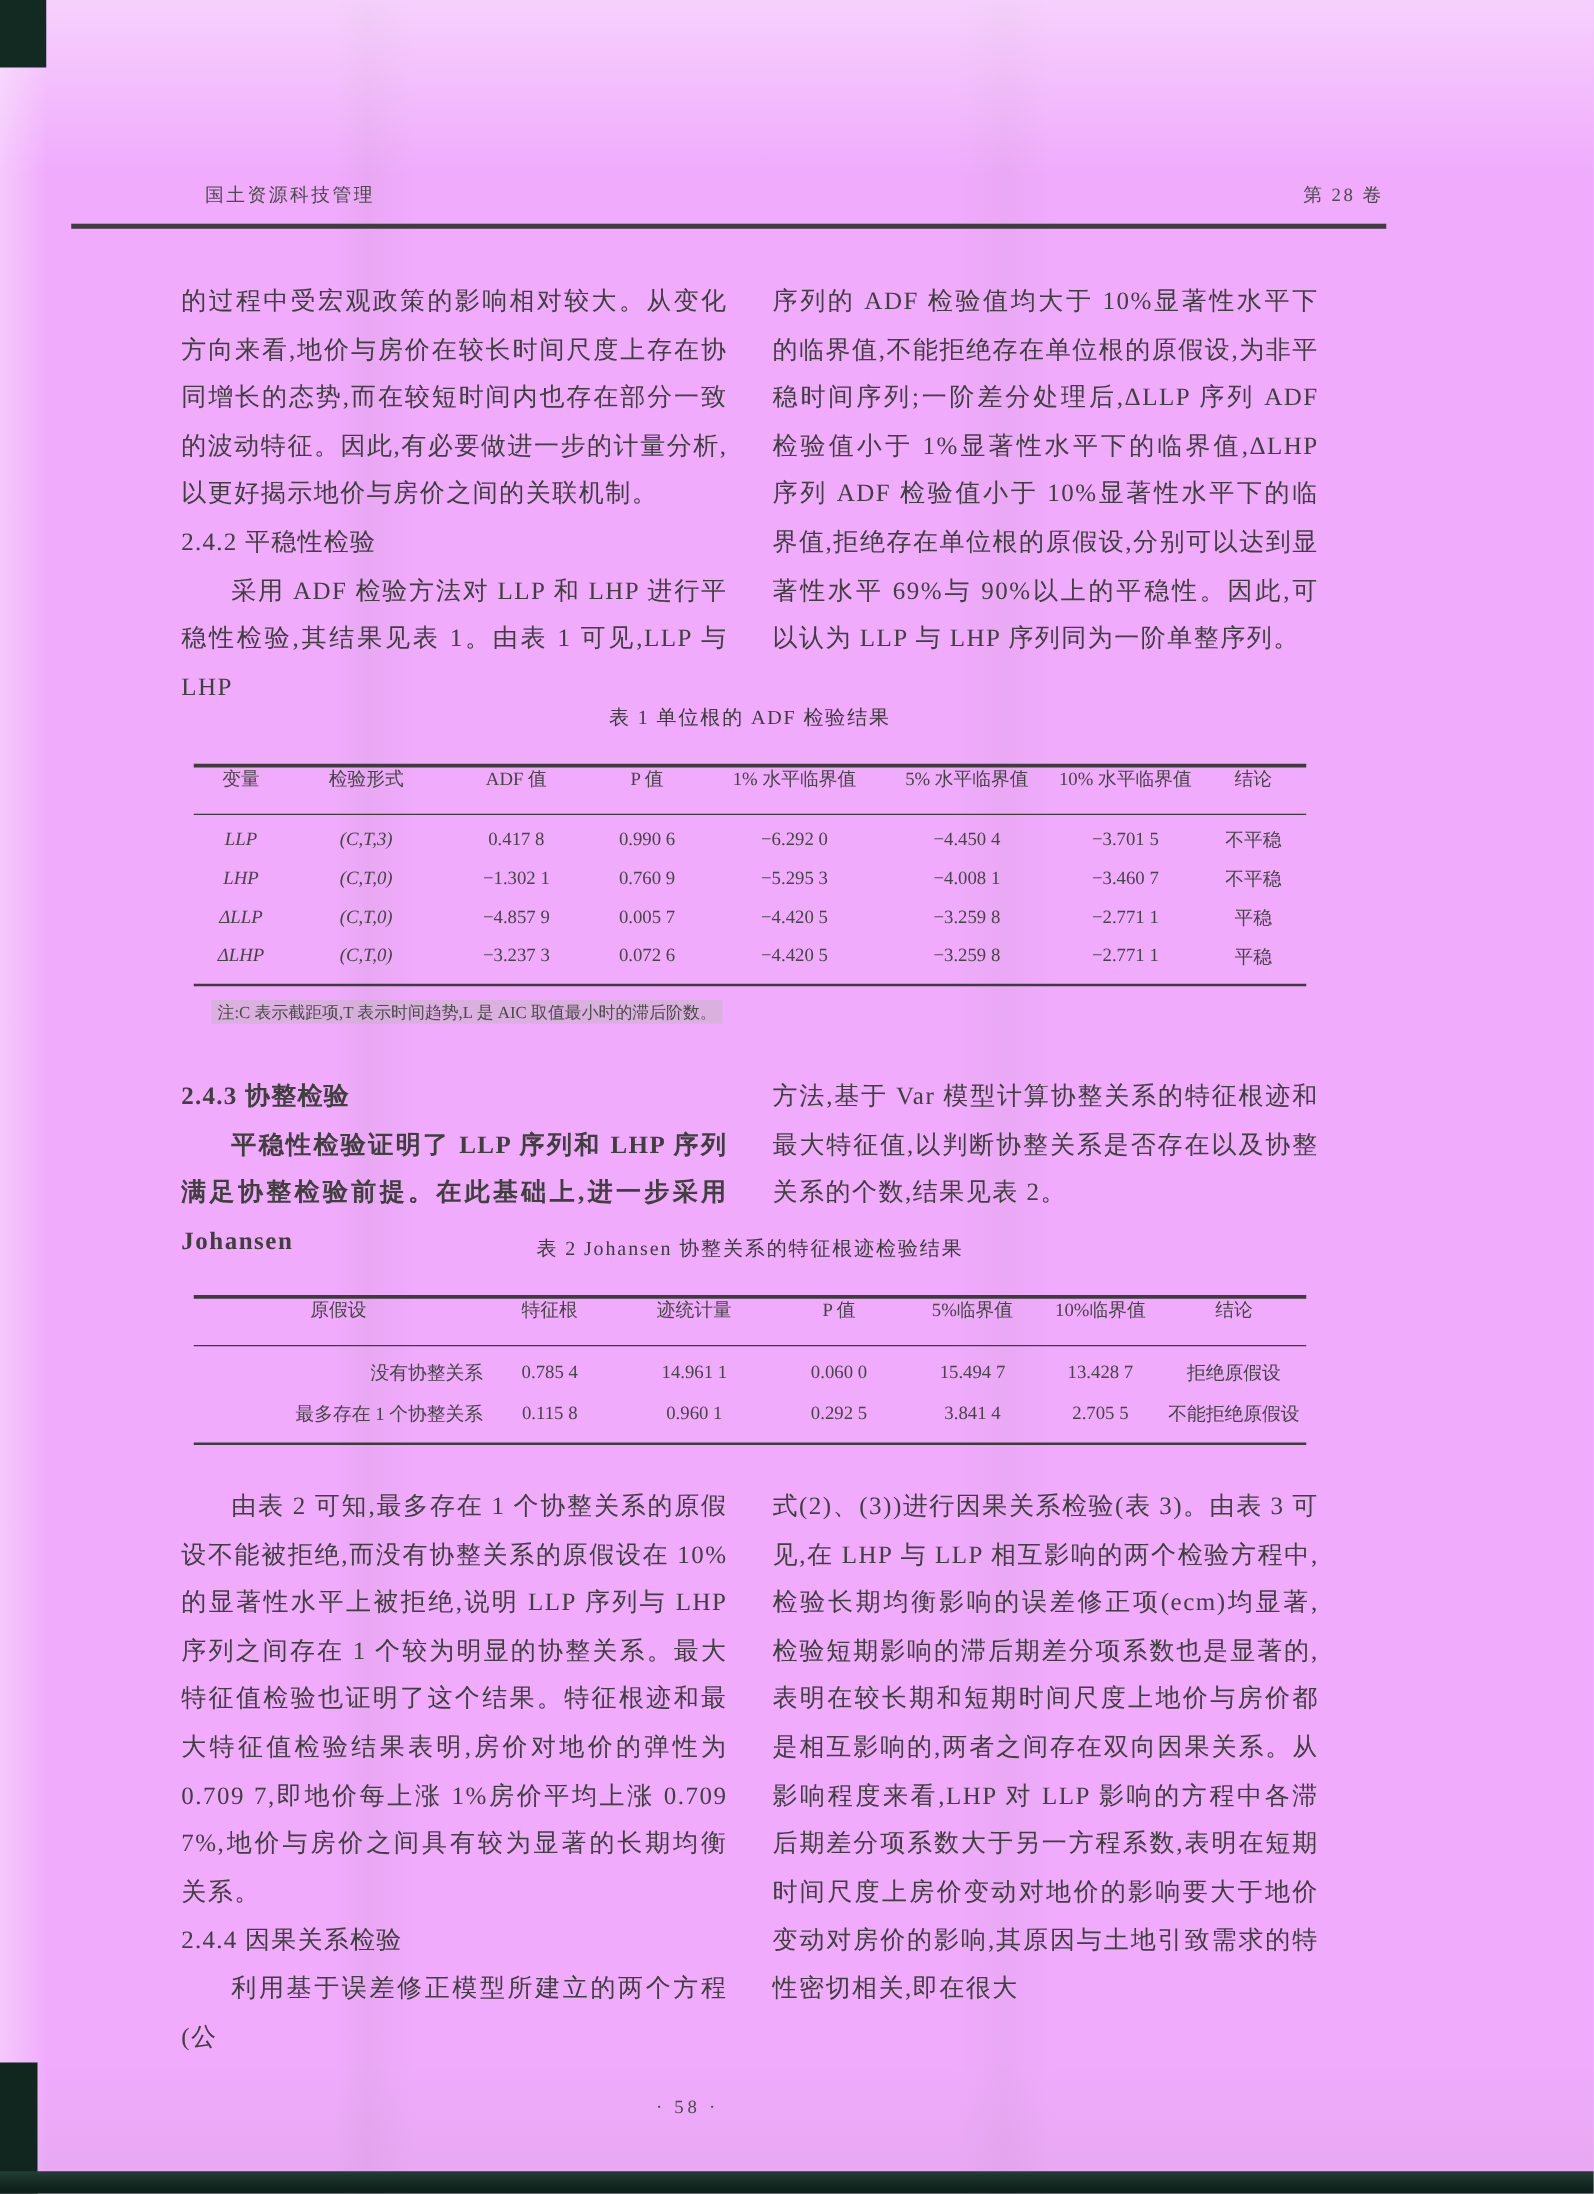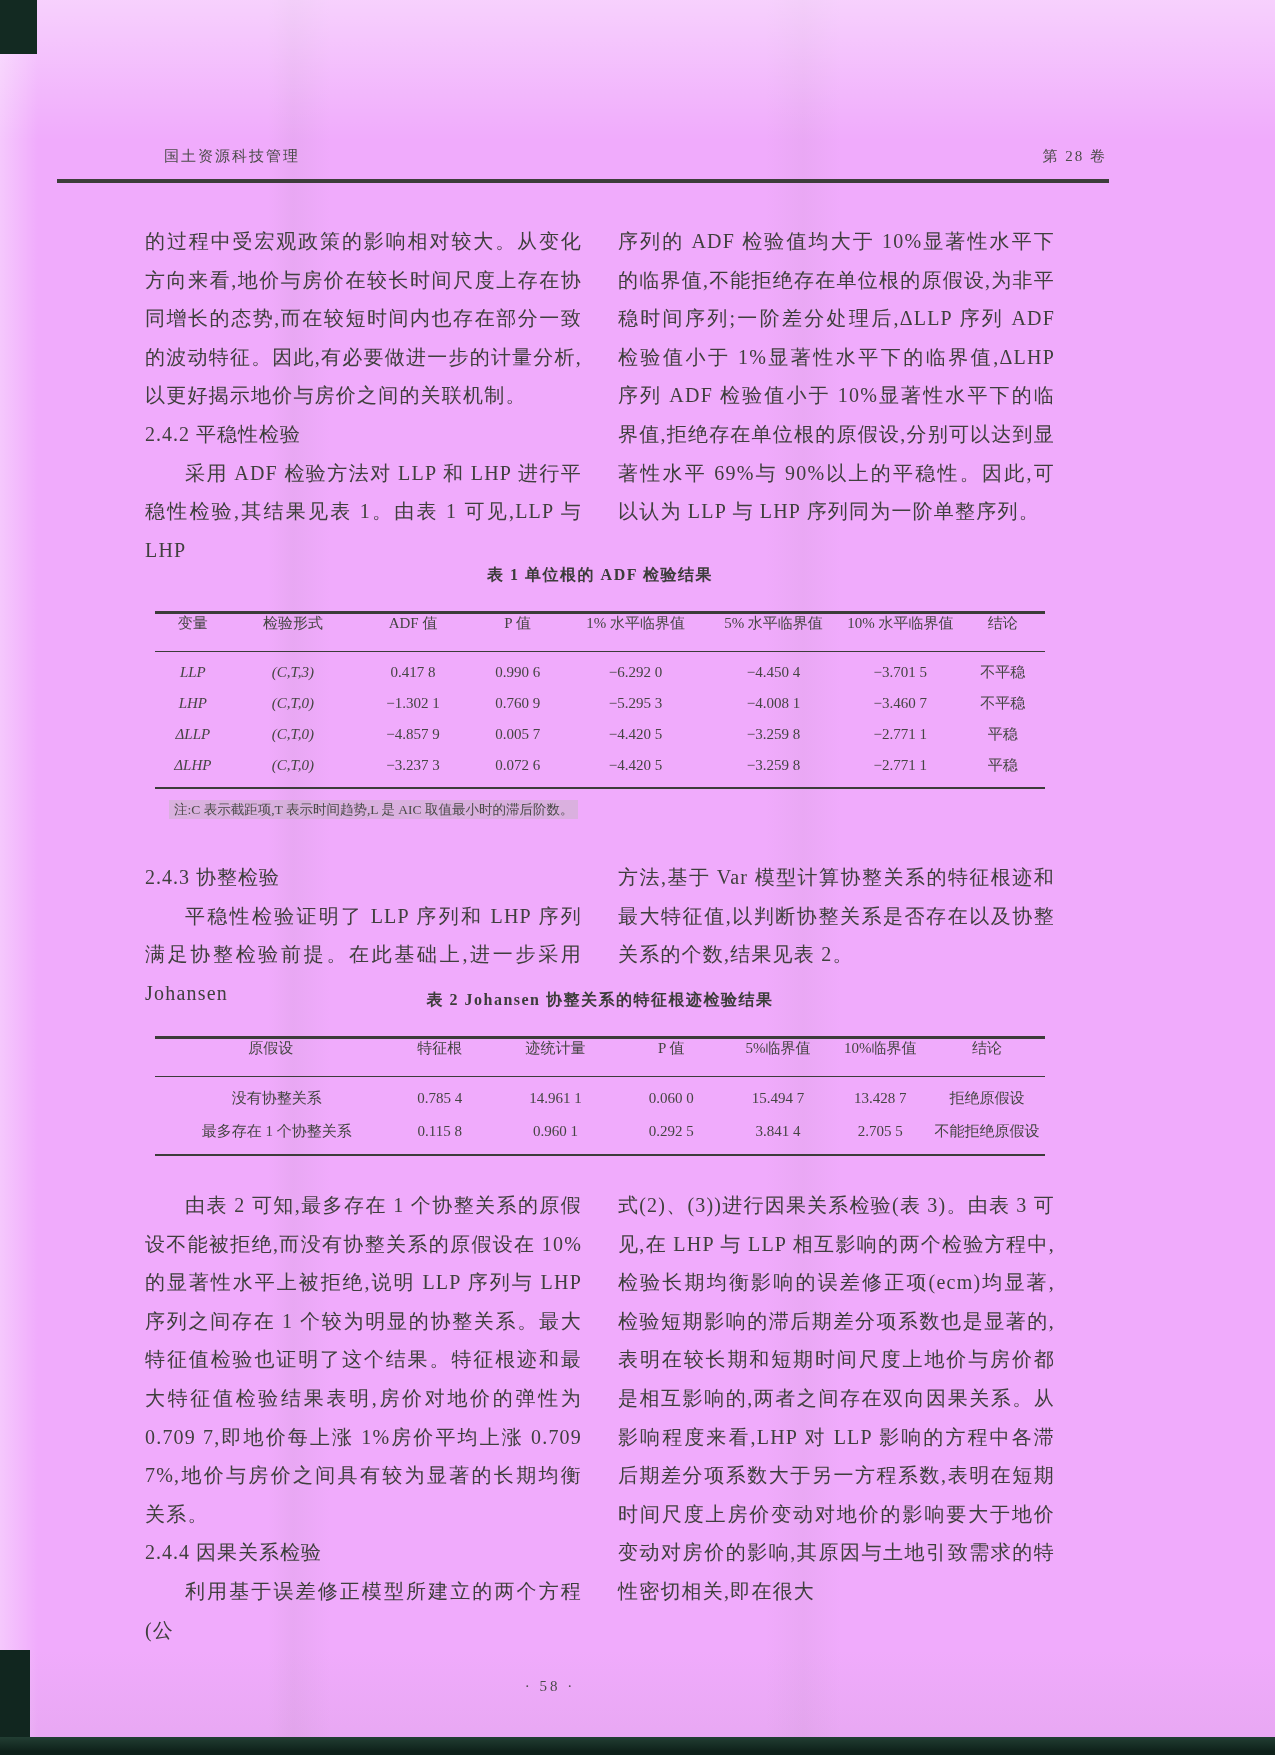--- a/index.html
+++ b/index.html
@@ -37,44 +37,44 @@
     border-top:1px solid #45454333; background:#3d3d3b; }
 
   
   .textcol { position:absolute; width:437px; font-size:20px; line-height:38.6px;
     text-align:justify; letter-spacing:1.2px; color:#3f3f3d; }
   .textcol p { margin:0; }
   .textcol p.indent { text-indent:2em; }
   .textcol p.heading { text-align:left; letter-spacing:1px; }
   .col-l1 { left:145px; top:222px; }
   .col-r1 { left:618px; top:222px; }
-  .col-l2 { left:145px; top:858px; }
+  .col-l2 { left:145px; top:858px;font-weight:bold; }
   .col-r2 { left:618px; top:858px; }
   .col-l3 { left:145px; top:1186px; }
   .col-r3 { left:618px; top:1186px; }
 
   
   .dtable { position:absolute; left:155px; width:890px; color:#454543; }
   .dtable1 { top:565px; }
   .dtable2 { top:990px; }
-  .t-title { text-align:center; font-size:16px; font-weight:bold; letter-spacing:1.5px;
+  .t-title { text-align:center; font-size:16px; font-weight:normal; letter-spacing:1.5px;
     line-height:20px; margin:0 0 26px 0; color:#3c3c3a; }
   .dtable2 .t-title { }
   .t-head { display:flex; align-items:flex-start; height:37px; font-size:15px;
     border-top:3.5px solid #3c3c3a; border-bottom:1.5px solid #3c3c3a; }
   .t-body { border-bottom:2.5px solid #3c3c3a; padding:5px 0 6px 0; }
   .t-row { display:flex; align-items:center; height:31px; font-size:15px; }
   .dtable2 .t-row { height:33px; }
   .cell { text-align:center; box-sizing:border-box; white-space:nowrap; overflow:visible; }
   .c0{flex:0 0 8.5%}.c1{flex:0 0 14%}.c2{flex:0 0 13%}.c3{flex:0 0 10.5%}
   .c4{flex:0 0 16%}.c5{flex:0 0 15%}.c6{flex:0 0 13.5%}.c7{flex:0 0 9.5%}
   .dtable1 .t-row .c0, .dtable1 .t-row .c1 { font-style:italic; }
   .d0{flex:0 0 26%}.d1{flex:0 0 12%}.d2{flex:0 0 14%}.d3{flex:0 0 12%}
   .d4{flex:0 0 12%}.d5{flex:0 0 11%}.d6{flex:0 0 13%}
-  .dtable2 .t-row .d0 { text-align:center; padding-left:12px; }
+  .dtable2 .t-row .d0 { text-align:right; padding-left:12px; }
   .t-note { margin-top:12px; font-size:13.5px; color:#4a4a48; padding-left:14px; }
   .t-note span { background:rgba(186,186,181,.40); padding:2px 5px; font-style:normal; }
 
   
   .footer { position:absolute; left:0; top:1678px; width:1100px; text-align:center;
     font-size:15px; letter-spacing:3px; color:#4b4b49; }
 </style>
 </head>
 <body>
 

